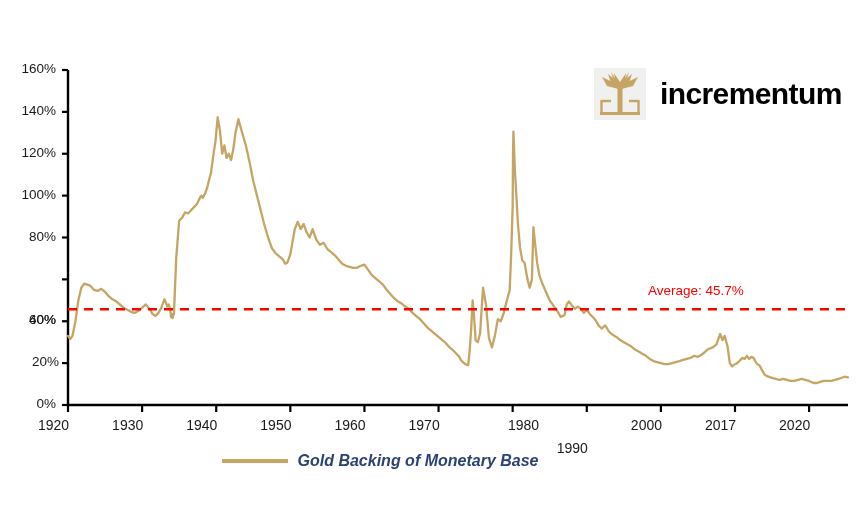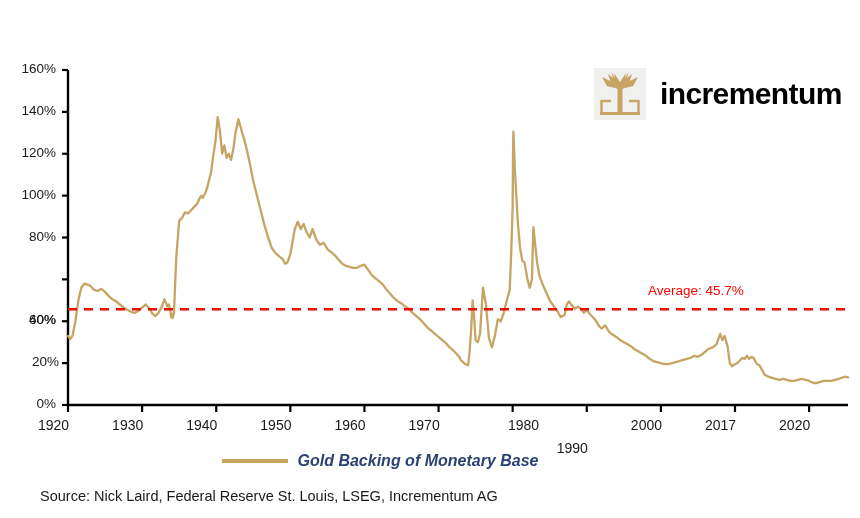--- a/index.html
+++ b/index.html
@@ -207,15 +207,14 @@
       <div class="xlabel" style="left: 779.093px; top: 417px;">2020</div>
     </div>
 
   <div class="avg-label">Average: 45.7%</div>
 
   <div class="legend">
     <span class="legend-swatch"></span>
     <span class="legend-text">Gold Backing of Monetary Base</span>
   </div>
 
-  <div class="source">Source: Nick Laird, Federal Reserve St. Louis, LSEG, Incrementum AG</div>
 
 </div>
 
 </body></html>

